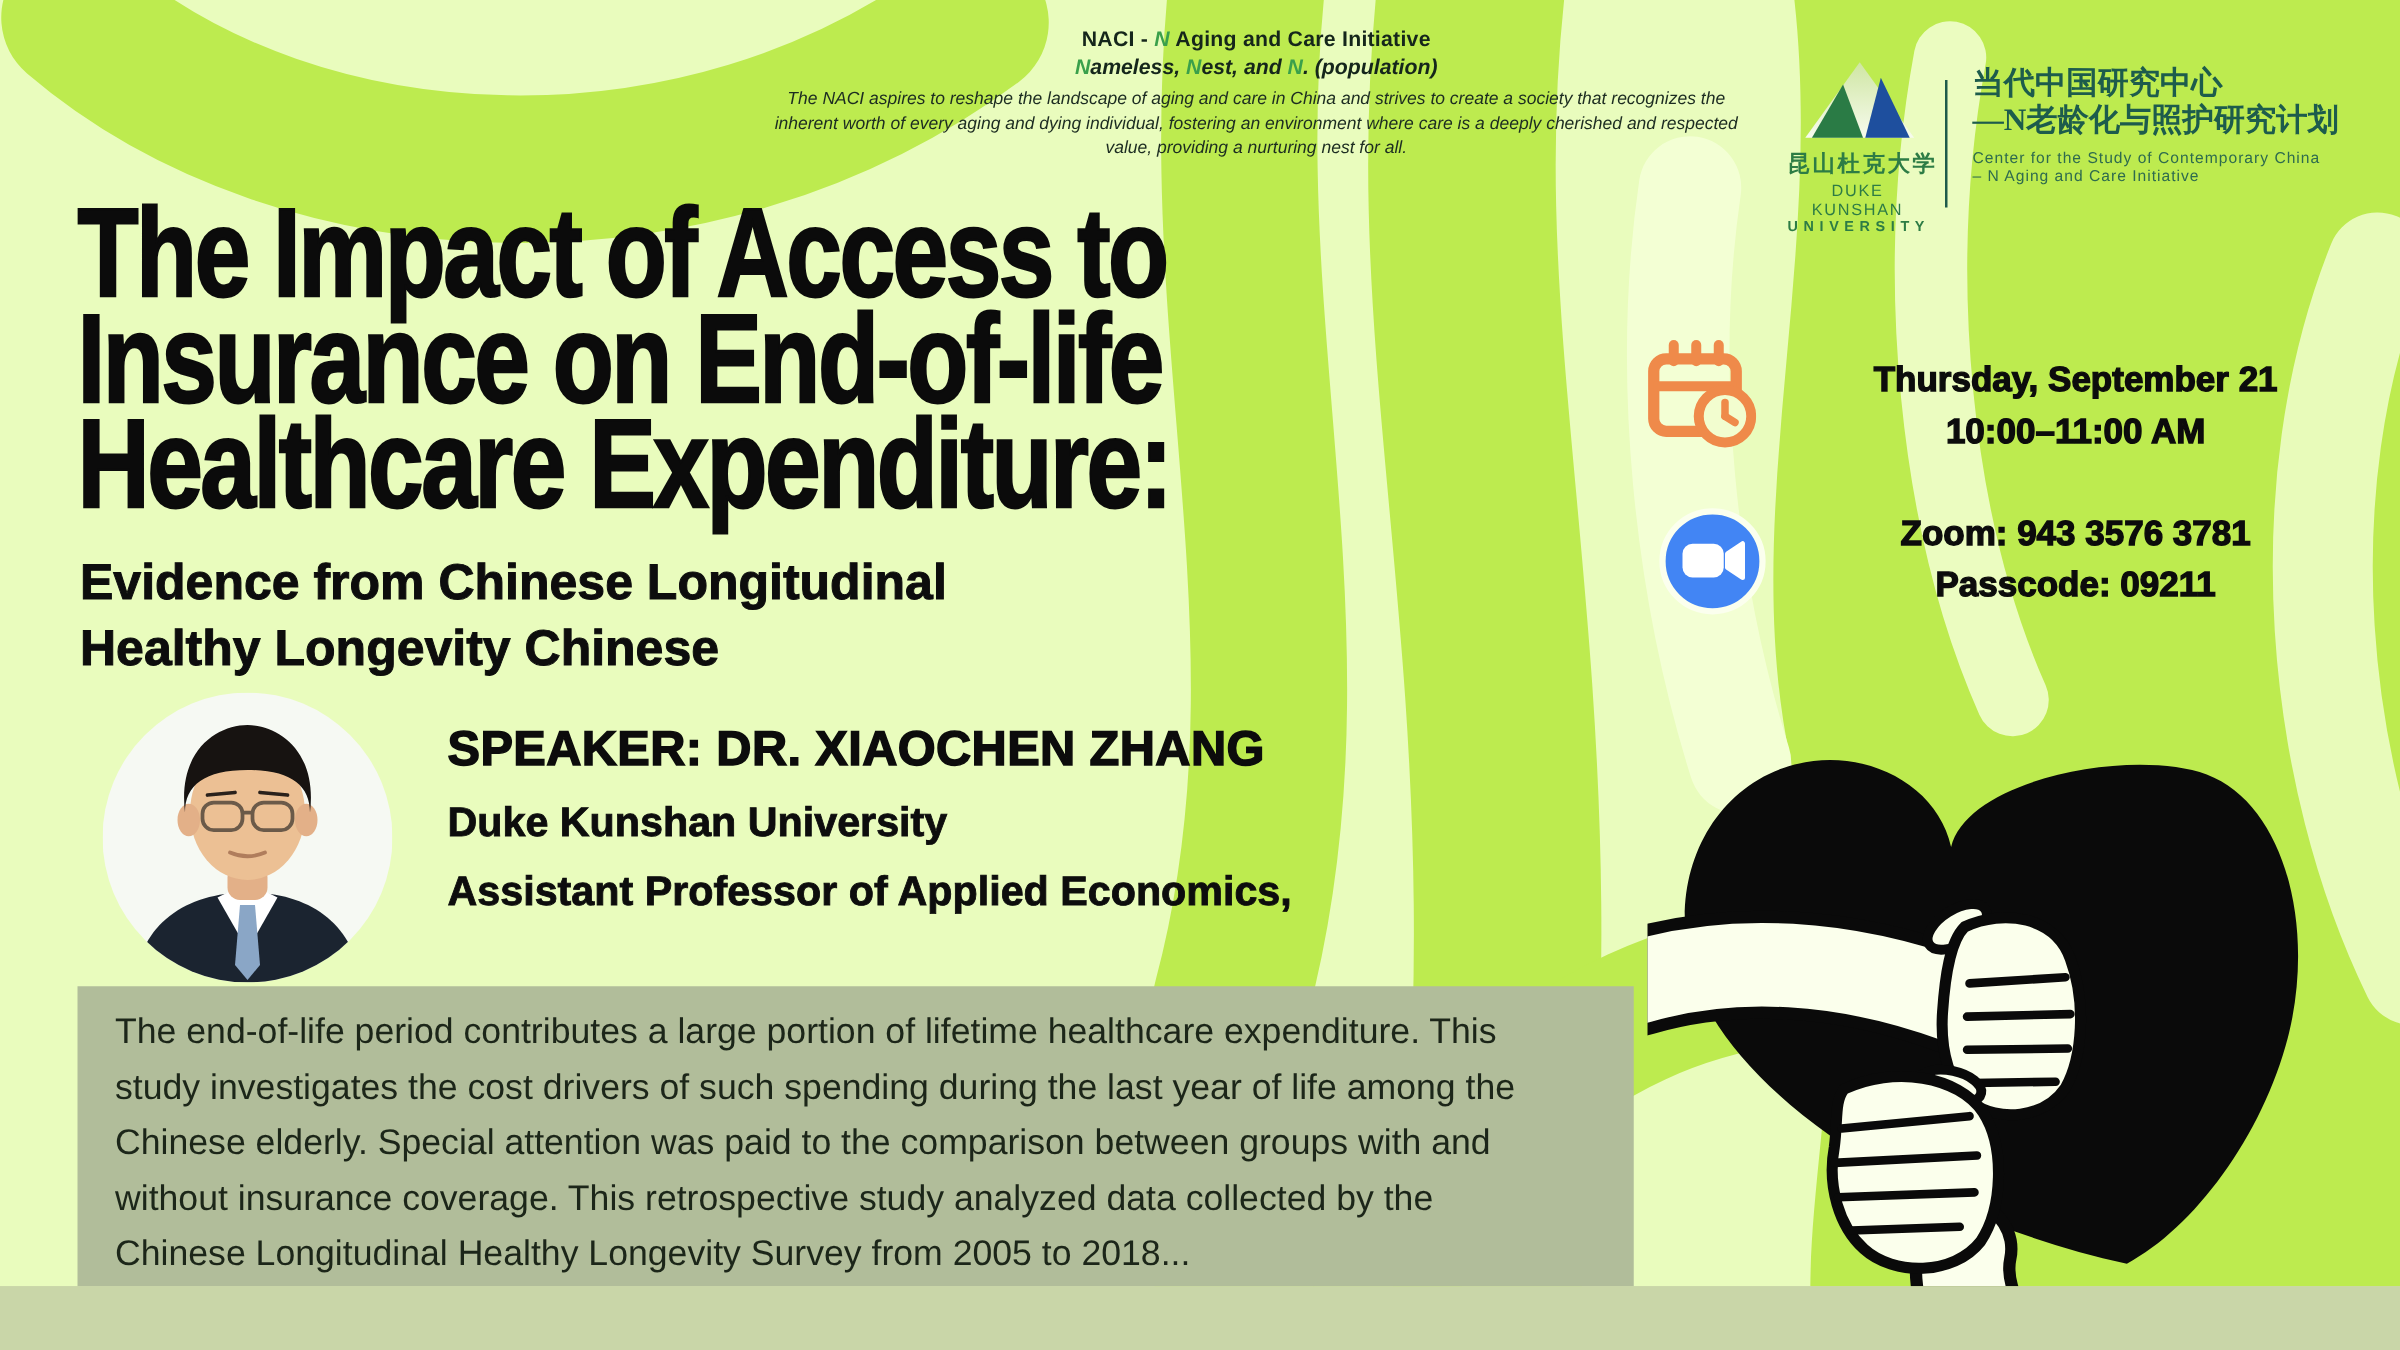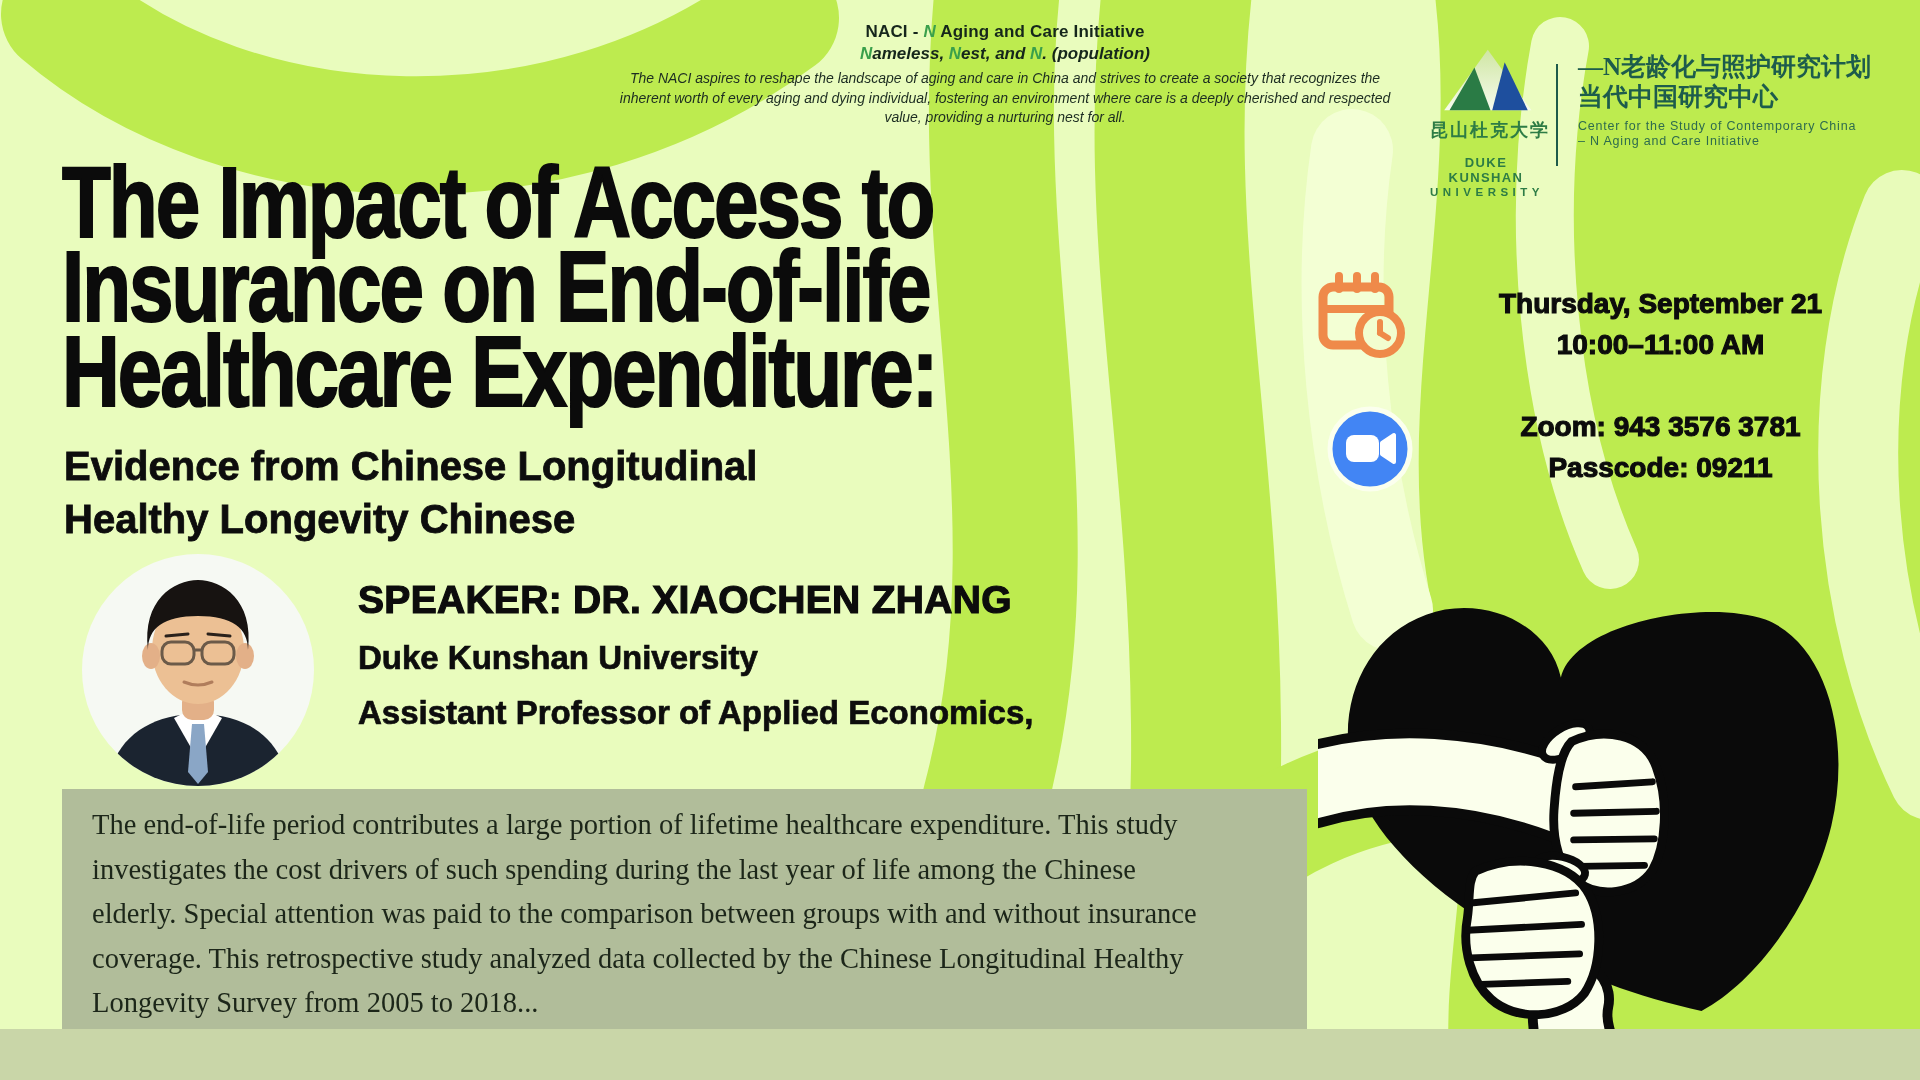--- a/index.html
+++ b/index.html
@@ -13,21 +13,21 @@
   #bg-swirls{position:absolute;inset:0;}
   
   #naci-block{position:absolute;left:610px;top:22px;width:790px;text-align:center;}
   .naci-l1{font-size:17px;font-weight:800;color:#15261b;letter-spacing:.2px;}
   .naci-l2{font-size:17px;font-weight:800;font-style:italic;color:#15261b;margin-top:2px;}
   .green-n{color:#3aa04b;font-style:italic;}
   .mission{font-size:14px;font-style:italic;color:#1c2c21;line-height:19.5px;margin-top:5px;}
   
   #dku-logo{position:absolute;left:1430px;top:48px;width:112px;text-align:center;}
   .dku-cn{font-size:18px;font-weight:700;color:#2d7c45;letter-spacing:2px;margin-top:2px;white-space:nowrap;}
-  .dku-en1{font-size:13px;font-weight:700;color:#2d7c45;letter-spacing:1.4px;margin-top:13px;}
+  .dku-en1{font-size:13px;font-weight:400;color:#2d7c45;letter-spacing:1.4px;margin-top:2px;}
   .dku-en2{font-size:11.5px;font-weight:700;color:#2d7c45;letter-spacing:4.5px;margin-top:1px;}
   #logo-divider{position:absolute;left:1556px;top:64px;width:2px;height:102px;background:#1e5b4a;}
   #cscc-logo{position:absolute;left:1578px;top:52px;width:330px;}
   .cscc-cn{font-size:25px;font-weight:700;color:#1d5c4c;font-family:"Liberation Serif","DejaVu Serif",serif;line-height:30px;white-space:nowrap;}
   .cscc-en{font-size:12.5px;font-weight:500;color:#2e6b4e;letter-spacing:.8px;line-height:15px;}
   .cscc-en.first{margin-top:7px;}
   
   #title-block{position:absolute;left:62px;top:160px;transform:scaleY(1.26);transform-origin:top left;}
   .title-line{font-size:80px;line-height:67px;font-weight:700;color:#0b0b0b;letter-spacing:-2px;-webkit-text-stroke:1.6px #0b0b0b;white-space:nowrap;}
   #subtitle-block{position:absolute;left:64px;top:440px;}
@@ -38,21 +38,21 @@
   #zoom-text{top:406px;}
   .event-line{font-size:28px;line-height:41px;font-weight:700;color:#0c0c0c;-webkit-text-stroke:1.1px #0c0c0c;white-space:nowrap;}
   #calendar-icon{position:absolute;left:1313px;top:271px;}
   #zoom-icon{position:absolute;left:1326px;top:405px;}
   
   #speaker-photo{position:absolute;left:82px;top:554px;width:232px;height:232px;border-radius:50%;overflow:hidden;}
   #speaker-text{position:absolute;left:358px;top:578px;}
   .speaker-heading{font-size:39px;font-weight:700;color:#0c0c0c;-webkit-text-stroke:1.2px #0c0c0c;letter-spacing:.3px;white-space:nowrap;}
   .speaker-line{font-size:33px;font-weight:700;color:#0d0d0d;-webkit-text-stroke:.7px #0d0d0d;margin-top:17px;white-space:nowrap;}
   
-  #abstract-box{position:absolute;left:62px;top:789px;width:1245px;height:278px;background:#b1bd9a;padding:14px 0 0 30px;font-family:Liberation Serif, serif;}
+  #abstract-box{position:absolute;left:62px;top:789px;width:1245px;height:278px;background:#b1bd9a;padding:14px 0 0 30px;}
   #abstract-text{width:1125px;font-size:28.5px;line-height:44.5px;color:#1c2619;font-weight:400;}
   
   #hug-illustration{position:absolute;left:1318px;top:580px;}
 </style>
 </head>
 <body>
 
 <div id="poster">
 
   <svg id="bg-swirls" width="1920" height="1080" viewBox="0 0 1920 1080" fill="none">
@@ -85,22 +85,22 @@
       <polygon points="62,70 76,16 102,70" fill="#1e4f9e"></polygon>
     </svg>
     <div class="dku-cn">昆山杜克大学</div>
     <div class="dku-en1">DUKE KUNSHAN</div>
     <div class="dku-en2">UNIVERSITY</div>
   </div>
 
   <div id="logo-divider"></div>
 
   <div id="cscc-logo">
+    <div class="cscc-cn">当代中国研究中心</div>
     <div class="cscc-cn">—N老龄化与照护研究计划</div>
-    <div class="cscc-cn">当代中国研究中心</div>
     <div class="cscc-en first">Center for the Study of Contemporary China</div>
     <div class="cscc-en">– N Aging and Care Initiative</div>
   </div>
 
   <div id="title-block">
     <div class="title-line">The Impact of Access to</div>
     <div class="title-line">Insurance on End-of-life</div>
     <div class="title-line">Healthcare Expenditure:</div>
   </div>
 

